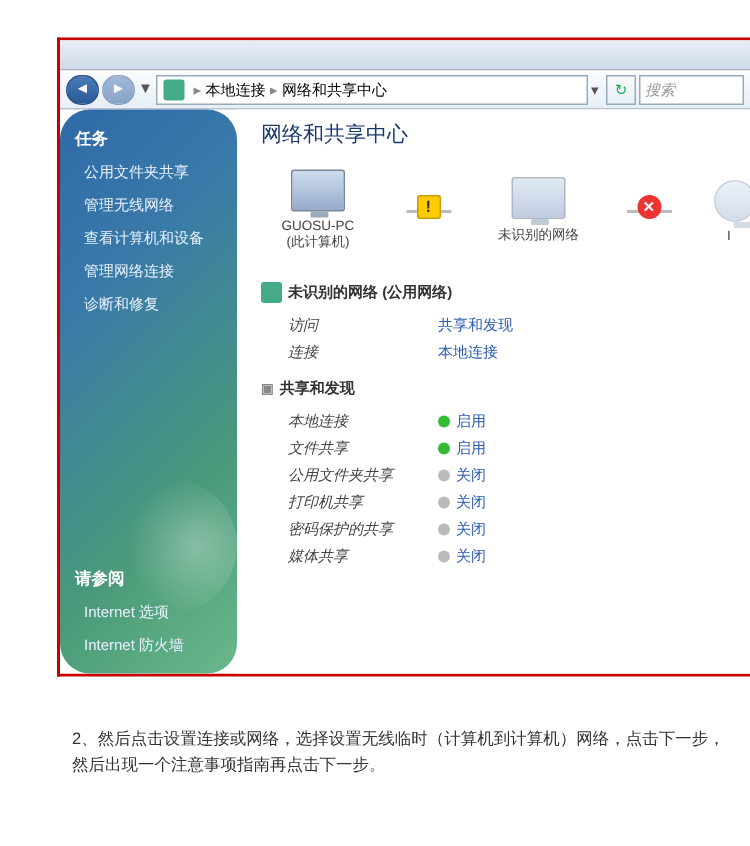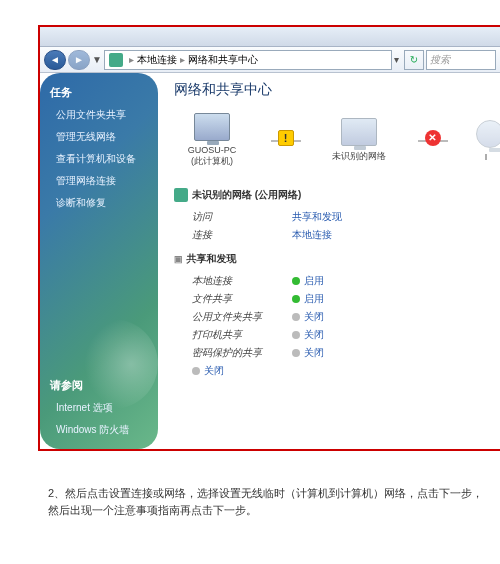--- a/index.html
+++ b/index.html
@@ -73,21 +73,21 @@
         <div class="sidebar">
           <div class="sb-head">任务</div>
           <div class="sb-item">公用文件夹共享</div>
           <div class="sb-item">管理无线网络</div>
           <div class="sb-item">查看计算机和设备</div>
           <div class="sb-item">管理网络连接</div>
           <div class="sb-item">诊断和修复</div>
           <div class="sb-bottom">
             <div class="sb-head">请参阅</div>
             <div class="sb-item">Internet 选项</div>
-            <div class="sb-item">Windows 防火墙</div>
+            <div class="sb-item">Internet 防火墙</div>
           </div>
         </div>
         <div class="main">
           <h1>网络和共享中心</h1>
           <div class="map">
             <div class="node">
               <div class="monitor"></div>
               <div>GUOSU-PC</div>
               <div>(此计算机)</div>
             </div>
@@ -140,20 +140,21 @@
                 </div>
                 <div class="row">
                   <span class="lab">打印机共享</span>
                   <span class="val"><span class="dot off"></span>关闭</span>
                 </div>
                 <div class="row">
                   <span class="lab">密码保护的共享</span>
                   <span class="val"><span class="dot off"></span>关闭</span>
                 </div>
                 <div class="row">
+                  <span class="lab">媒体共享</span>
                   <span class="val"><span class="dot off"></span>关闭</span>
                 </div>
               </div>
           </div>
         </div>
       </div>
     </div>
   </div>
   <div class="doc-text">
     <div>2、然后点击设置连接或网络，选择设置无线临时（计算机到计算机）网络，点击下一步，</div>

